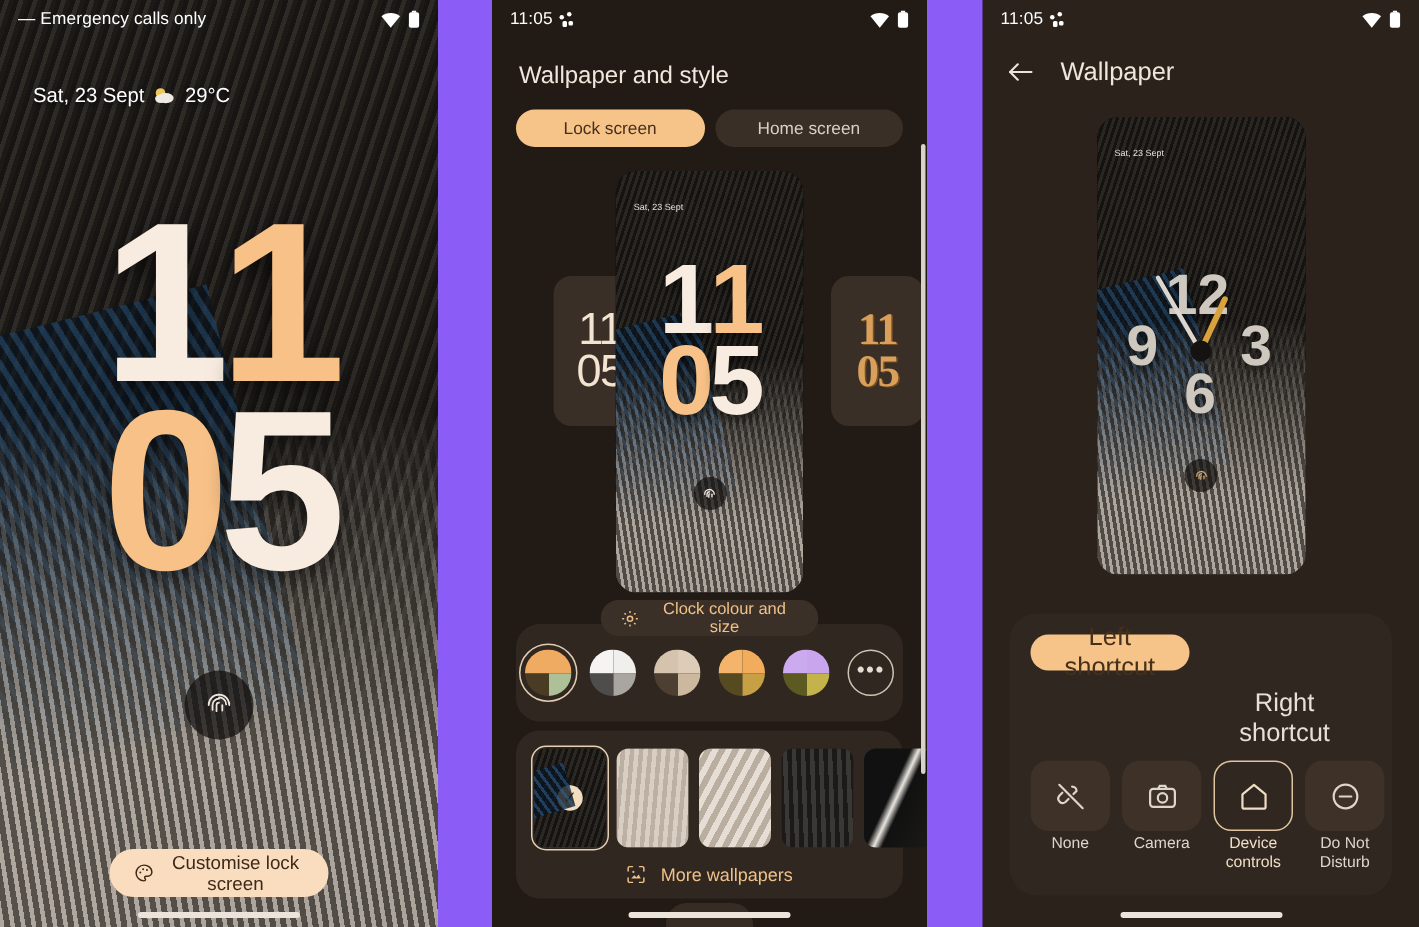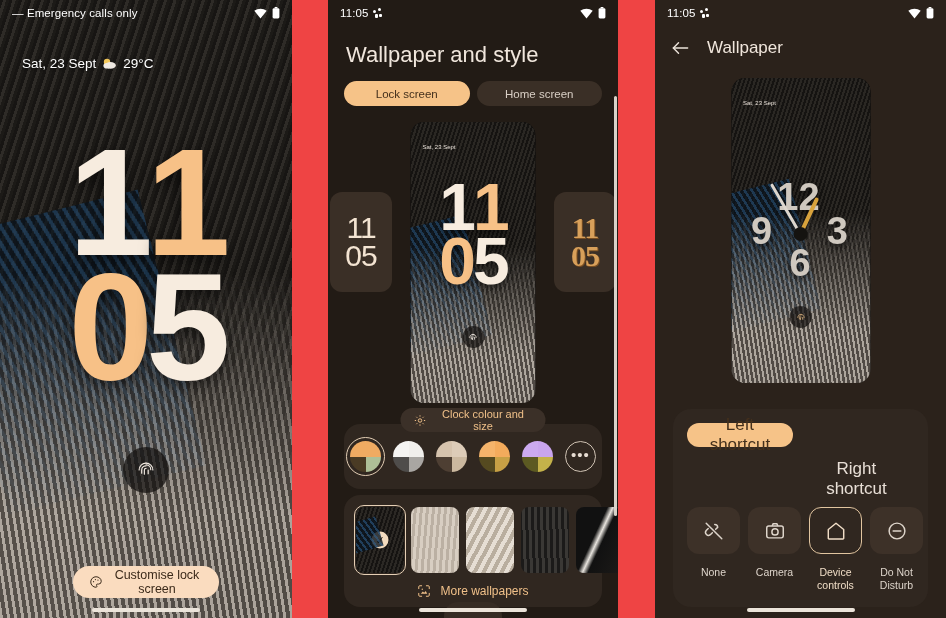--- a/index.html
+++ b/index.html
@@ -2,21 +2,21 @@
 <html><head>
 <meta charset="utf-8">
 <style>
   * { box-sizing: border-box; margin: 0; padding: 0; }
   html, body {
     width: 946px; height: 618px;
     background: #ffffff;
     font-family: "Liberation Sans", sans-serif;
     overflow: hidden;
   }
-  .stage { position: relative; width: 852px; height: 618px; background:#ef4444; }
+  .stage { position: relative; width: 852px; height: 618px; background:#8b5cf6; }
 
   
   .panel { position: absolute; top: 0; height: 618px; overflow: hidden; }
   #panel-lock   { left: 0px;   width: 292px; background:#0b0a09; }
   #panel-wall   { left: 328px; width: 290px; background:#221b15; }
   #panel-short  { left: 655px; width: 291px; background:#2b221b; }
 
   
   .statusbar {
     position: relative; height: 26px; display: flex; align-items: center;
@@ -86,33 +86,33 @@
     height:32px; padding:0 16px; border-radius:20px; background:#fadcbf;
     color:#3b2a1a; font-size:12.5px; display:flex; align-items:center; gap:8px;
     border:none; cursor:pointer;
   }
   .navbar {
     position:absolute; left:50%; transform:translateX(-50%); bottom:6px;
     width:108px; height:4px; border-radius:3px; background:#ece4da; z-index:50;
   }
 
   
-  .p2-title { color:#f0e6dc; font-size:22px; padding:16px 18px 0 18px; }
+  .p2-title { color:#f0e6dc; font-size:16px; padding:16px 18px 0 18px; }
   .seg-row { display:flex; gap:7px; padding:13px 16px 0 16px; }
   .seg {
     flex:1; height:25px; border-radius:14px; display:flex; align-items:center;
     justify-content:center; font-size:11.5px; cursor:pointer; border:none;
   }
   .seg.on  { background:#f6c388; color:#44301c; }
   .seg.off { background:#3a2f26; color:#d9cfc5; }
 
   .carousel { position:relative; margin-top:16px; height:288px; }
   .side-card {
     position:absolute; top:70px; width:62px; height:100px; border-radius:12px;
-    background:#3a2f26; display:flex; align-items:center; justify-content:center;
+    background:#3a2f26; display:flex; align-items:center; justify-content:center;margin-left:39px;
   }
   .side-card.left { left:2px; }
   .side-card.right{ right:2px; }
   .sc-clock { display:flex; flex-direction:column; line-height:.95; text-align:center; }
   .sc-thin { color:#f3e4d2; font-size:30px; font-weight:300; letter-spacing:-1px; }
   .sc-serif{ color:#d8a05a; font-size:30px; font-weight:700; font-family:"Liberation Serif", serif;
              letter-spacing:-1px; text-shadow:1px 1px 0 #7a4f22; }
 
   .phone-preview {
     position:absolute; left:50%; transform:translateX(-50%); top:0;
@@ -242,21 +242,21 @@
     position:absolute; left:18px; right:18px; top:409px;
     background:#302720; border-radius:18px; padding:14px 0 16px 0; overflow:hidden;
   }
   .sc-seg-row { display:flex; gap:6px; padding:0 14px; }
   .sc-seg { height:24px; padding:0 14px; border-radius:13px; display:flex; align-items:center;
             justify-content:center; font-size:17px; cursor:pointer; border:none; }
   .sc-seg.on { background:#f6c388; color:#44301c; }
   .sc-seg.off{ background:transparent; color:#e8dfd6;margin-top:44px; }
 
   .opt-row { display:flex; gap:8px; padding:16px 0 0 14px; }
-  .opt { width:53px; flex:0 0 auto; display:flex; flex-direction:column; align-items:center; gap:12px;
+  .opt { width:53px; flex:0 0 auto; display:flex; flex-direction:column; align-items:center; gap:2px;
          cursor:pointer; }
   .opt-box { width:53px; height:47px; border-radius:12px; background:#3d3128;
              display:flex; align-items:center; justify-content:center; color:#ded5cb; }
   .opt.sel .opt-box { background:transparent; border:1px solid #e0c49f; color:#f0ddc6; }
   .opt-label { font-size:10.5px; color:#ded5cb; text-align:center; line-height:1.2; }
   .opt.sel .opt-label { color:#f0ddc6; }
 
   svg { display:block; }
 </style>
 </head>

